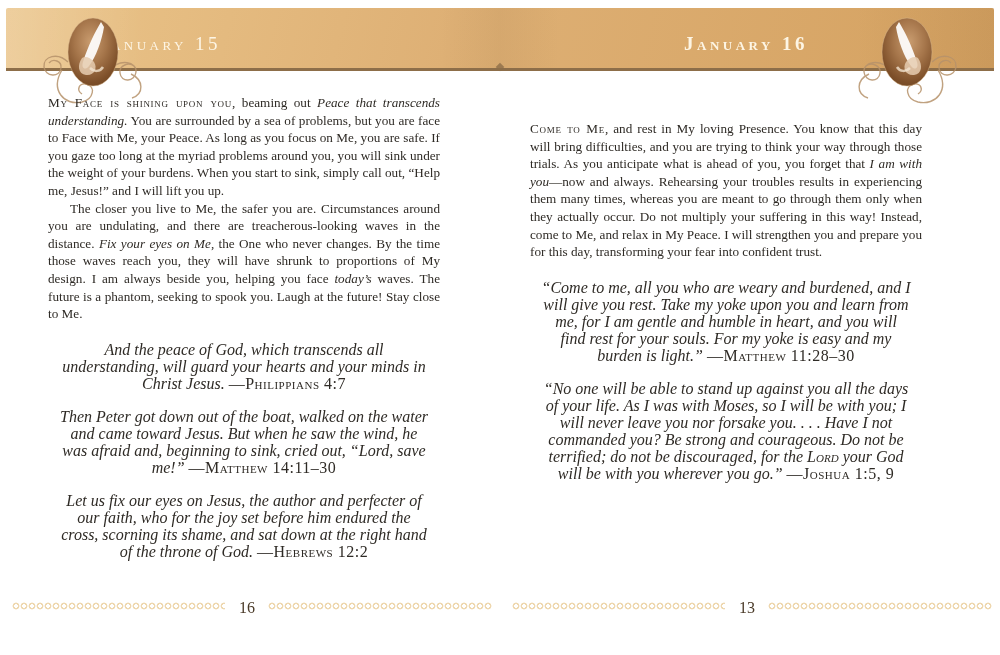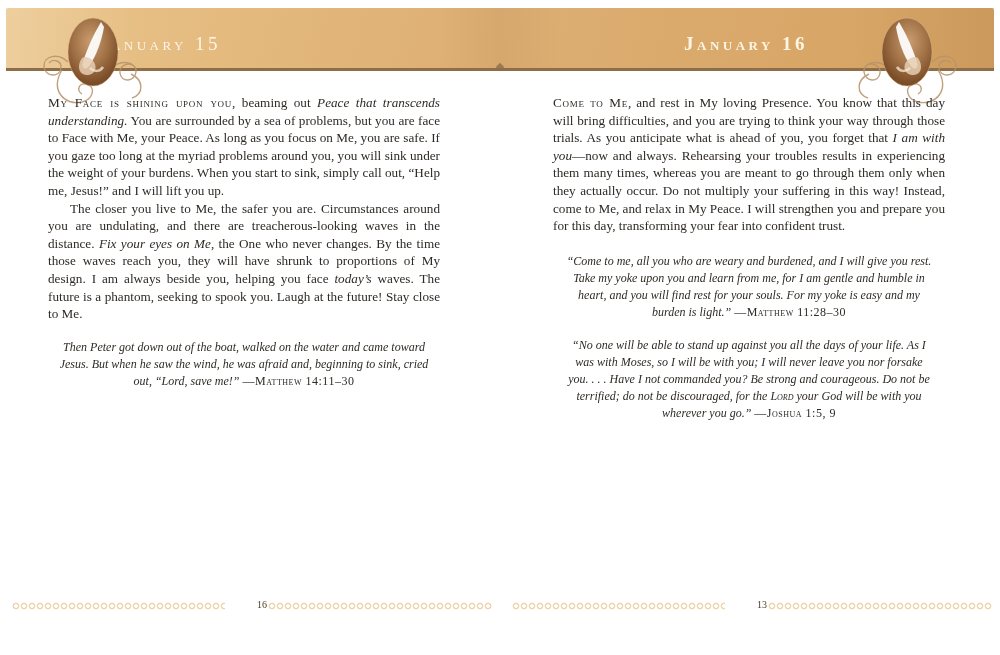--- a/index.html
+++ b/index.html
@@ -34,46 +34,46 @@
   .ornament-left{left:38px;}
   .ornament-right{right:38px;}
   .ornament-right svg{transform:scaleX(-1);}
   
   .page-body{
     position:absolute;top:94px;width:392px;
     font-size:13.2px;line-height:17.6px;color:var(--body_text);
     text-align:justify;
   }
   .page-left{left:48px;}
-  .page-right{left:553px;}
+  .page-right{left:530px;margin-top:26px;}
   .page-body p{margin:0;}
   .page-body p.indent{text-indent:22px;}
   .run-lead{font-variant:small-caps;letter-spacing:.7px;}
   .run-italic{font-style:italic;}
   .quote{
     width:370px;margin:16px auto 0;
-    font-size:12px;line-height:17px;font-style:italic;
+    font-size:16px;line-height:17px;font-style:italic;
     text-align:center;color:var(--body_text);
   }
   .quote.first{margin-top:18px;}
   .run-ref{font-style:normal;font-variant:small-caps;letter-spacing:.5px;}
   .run-scitalic{font-variant:small-caps;text-align:right;}
   
   .wave{
     position:absolute;top:602px;height:8px;
     background-image:radial-gradient(circle at 4px 4px,rgba(0,0,0,0) 1.9px,var(--wave) 2px,var(--wave) 3.4px,rgba(0,0,0,0) 3.6px);
     background-size:8px 8px;background-repeat:repeat-x;
   }
   .wave.l1{left:12px;width:213px;}
   .wave.l2{left:268px;width:224px;}
   .wave.r1{left:512px;width:213px;}
   .wave.r2{left:768px;width:224px;}
   .page-number{
-    position:absolute;top:599px;width:40px;text-align:right;
-    font-size:10px;color:#4a3a28;
+    position:absolute;top:599px;width:40px;text-align:center;
+    font-size:16px;color:#4a3a28;
   }
   .pn-left{left:227px;}
   .pn-right{left:727px;}
 </style>
 </head>
 <body>
 
 <div class="banner">
   <div class="sheen"></div>
 </div>
@@ -121,21 +121,23 @@
       <path d="M63,10 C57,20 50,34 45,50 C43,56 47,59 51,54 C58,45 64,28 66,15 Z" fill="#ffffff" opacity="0.92"></path>
       <path d="M44,46 C39,53 40,62 48,63 C56,64 60,56 56,50 C52,45 47,44 44,46 Z" fill="#e6cdb0" opacity="0.85"></path>
       <path d="M52,56 C56,60 62,60 65,55" stroke="#f3e4d0" stroke-width="2.5" fill="none" opacity="0.8"></path>
     </g>
   </svg>
 </div>
 
 <div class="page-body page-left">
   <p><span class="run-lead">My Face is shining upon you</span><span>, beaming out </span><span class="run-italic">Peace that transcends understanding.</span><span> You are surrounded by a sea of problems, but you are face to Face with Me, your Peace. As long as you focus on Me, you are safe. If you gaze too long at the myriad problems around you, you will sink under the weight of your burdens. When you start to sink, simply call out, “Help me, Jesus!” and I will lift you up.</span></p>
   <p class="indent"><span>The closer you live to Me, the safer you are. Circumstances around you are undulating, and there are treacherous-looking waves in the distance. </span><span class="run-italic">Fix your eyes on Me</span><span>, the One who never changes. By the time those waves reach you, they will have shrunk to proportions of My design. I am always beside you, helping you face </span><span class="run-italic">today’s</span><span> waves. The future is a phantom, seeking to spook you. Laugh at the future! Stay close to Me.</span></p>
+  <div class="quote first"><span class="run-italic">And the peace of God, which transcends all understanding, will guard your hearts and your minds in Christ Jesus. </span><span class="run-ref">—Philippians 4:7</span></div>
   <div class="quote"><span class="run-italic">Then Peter got down out of the boat, walked on the water and came toward Jesus. But when he saw the wind, he was afraid and, beginning to sink, cried out, “Lord, save me!” </span><span class="run-ref">—Matthew 14:11–30</span></div>
+  <div class="quote"><span class="run-italic">Let us fix our eyes on Jesus, the author and perfecter of our faith, who for the joy set before him endured the cross, scorning its shame, and sat down at the right hand of the throne of God. </span><span class="run-ref">—Hebrews 12:2</span></div>
 </div>
 
 <div class="page-body page-right">
   <p><span class="run-lead">Come to Me</span><span>, and rest in My loving Presence. You know that this day will bring difficulties, and you are trying to think your way through those trials. As you anticipate what is ahead of you, you forget that </span><span class="run-italic">I am with you</span><span>—now and always. Rehearsing your troubles results in experiencing them many times, whereas you are meant to go through them only when they actually occur. Do not multiply your suffering in this way! Instead, come to Me, and relax in My Peace. I will strengthen you and prepare you for this day, transforming your fear into confident trust.</span></p>
   <div class="quote first"><span class="run-italic">“Come to me, all you who are weary and burdened, and I will give you rest. Take my yoke upon you and learn from me, for I am gentle and humble in heart, and you will find rest for your souls. For my yoke is easy and my burden is light.” </span><span class="run-ref">—Matthew 11:28–30</span></div>
   <div class="quote"><span class="run-italic">“No one will be able to stand up against you all the days of your life. As I was with Moses, so I will be with you; I will never leave you nor forsake you. . . . Have I not commanded you? Be strong and courageous. Do not be terrified; do not be discouraged, for the </span><span class="run-scitalic">Lord</span><span class="run-italic"> your God will be with you wherever you go.” </span><span class="run-ref">—Joshua 1:5, 9</span></div>
 </div>
 
 <div class="wave l1"></div>
 <div class="page-number pn-left">16</div>

